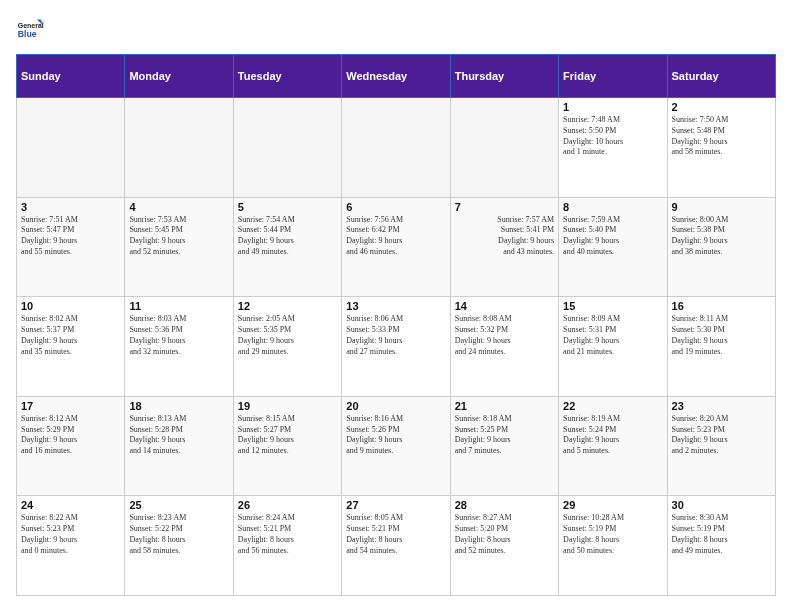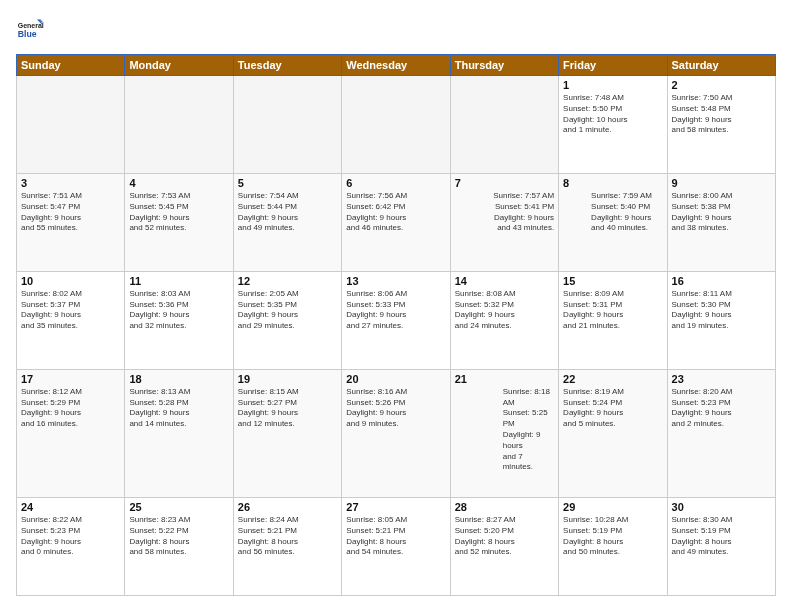--- a/index.html
+++ b/index.html
@@ -45,24 +45,24 @@
       color: #555;
     }
     .calendar {
       flex: 1;
       border: 1px solid #ccc;
       border-collapse: collapse;
       width: 100%;
       table-layout: fixed;
     }
     .calendar th {
-      background: #a16207;
+      background: #4c1d95;
       color: #fff;
       font-size: 11px;
-      padding: 4px 4px;
+      padding: 15px 4px;
       text-align: left;
       border: 1px solid #3366bb;
       font-weight: bold;
     }
     .calendar td {
       border: 1px solid #ccc;
       vertical-align: top;
       padding: 3px 4px;
       font-size: 8.5px;
       color: #333;
@@ -79,20 +79,21 @@
       font-size: 11px;
       font-weight: bold;
       color: #111;
       display: block;
       margin-bottom: 2px;
     }
     .cell-content {
       font-size: 8px;
       line-height: 1.35;
       color: #333;
+      font-family: Liberation Serif, serif;
     }
   </style>
 </head>
 <body>
 
 <div class="page">
   <div class="header">
     <div class="logo">
       <svg class="logo-icon" viewBox="0 0 32 32">
         <text x="2" y="14" font-size="8" font-weight="bold" fill="#1a1a1a">General</text>
@@ -172,21 +173,21 @@
           </td>
           <td>
             <span class="day-number">7</span>
             <div class="cell-content" style="white-space: pre-line; text-align: right;">Sunrise: 7:57 AM
 Sunset: 5:41 PM
 Daylight: 9 hours
 and 43 minutes.</div>
           </td>
           <td>
             <span class="day-number">8</span>
-            <div class="cell-content" style="white-space: pre-line; margin-left: 28px;">Sunrise: 7:59 AM
+            <div class="cell-content" style="white-space: pre-line;">Sunrise: 7:59 AM
 Sunset: 5:40 PM
 Daylight: 9 hours
 and 40 minutes.</div>
           </td>
           <td>
             <span class="day-number">9</span>
             <div class="cell-content" style="white-space: pre-line;">Sunrise: 8:00 AM
 Sunset: 5:38 PM
 Daylight: 9 hours
 and 38 minutes.</div>
@@ -267,21 +268,21 @@
           </td>
           <td>
             <span class="day-number">20</span>
             <div class="cell-content" style="white-space: pre-line;">Sunrise: 8:16 AM
 Sunset: 5:26 PM
 Daylight: 9 hours
 and 9 minutes.</div>
           </td>
           <td>
             <span class="day-number">21</span>
-            <div class="cell-content" style="white-space: pre-line; margin-left: 48px;">Sunrise: 8:18 AM
+            <div class="cell-content" style="white-space: pre-line;">Sunrise: 8:18 AM
 Sunset: 5:25 PM
 Daylight: 9 hours
 and 7 minutes.</div>
           </td>
           <td>
             <span class="day-number">22</span>
             <div class="cell-content" style="white-space: pre-line;">Sunrise: 8:19 AM
 Sunset: 5:24 PM
 Daylight: 9 hours
 and 5 minutes.</div>

